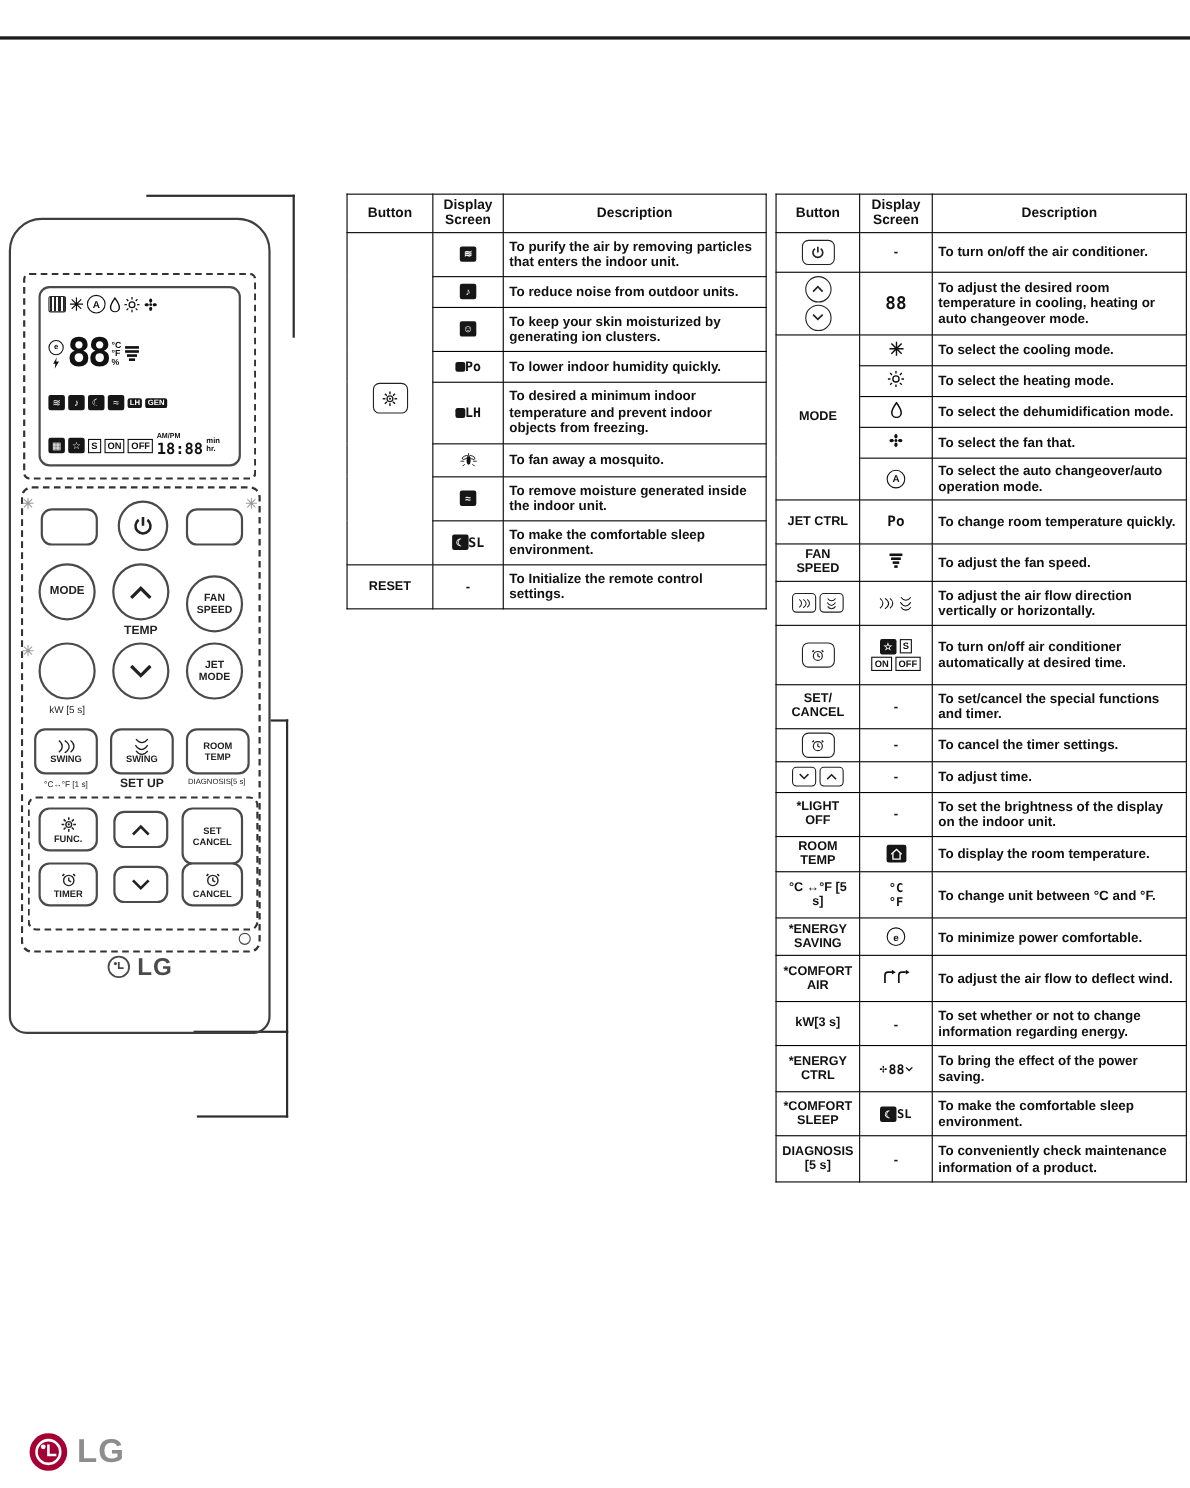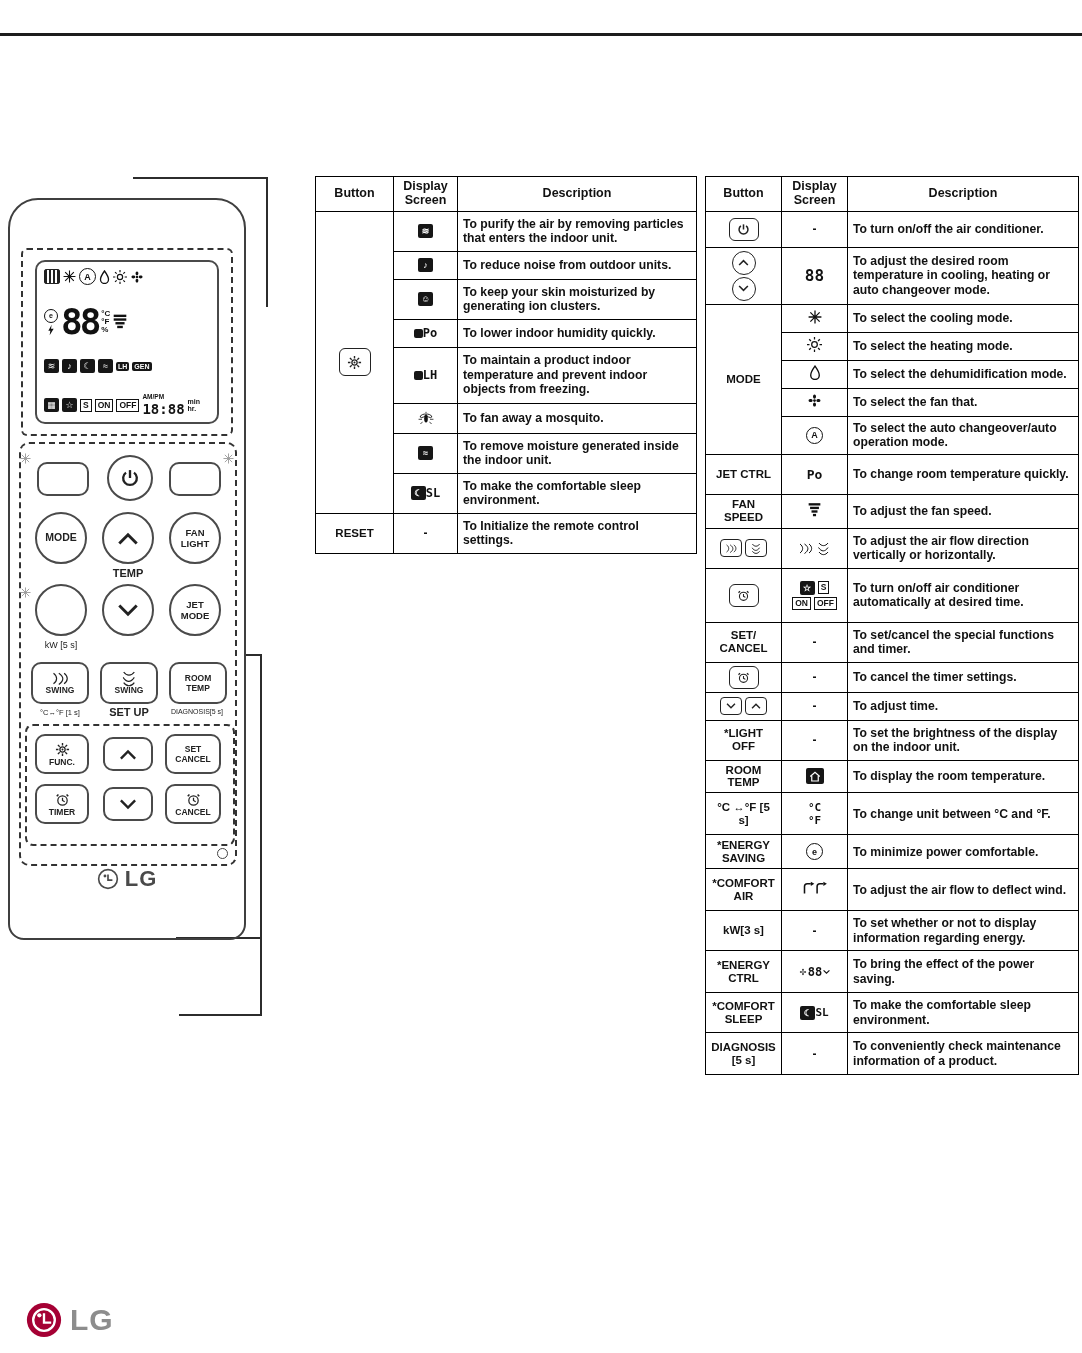--- a/index.html
+++ b/index.html
@@ -174,23 +174,23 @@
       <div class="kbtn" style="left:148px;top:18px;width:52px;height:34px;"></div>
 
       <div class="kbtn circle f10" style="left:14px;top:68px;width:52px;height:52px;">
           <span>MODE</span>
         </div>
       <div class="kbtn circle" style="left:81px;top:68px;width:52px;height:52px;">
         <svg width="22" height="13" viewBox="0 0 24 14">
             <path d="M2.5 12.5 12 3l9.5 9.5" fill="none" stroke="#222" stroke-width="3.2"></path>
           </svg>
       </div>
-      <div class="kbtn circle f9" style="left:148px;top:68px;width:52px;height:52px;">
+      <div class="kbtn circle f9" style="left:148px;top:79px;width:52px;height:52px;">
         <span>FAN</span>
-        <span>LIGHT</span>
+        <span>SPEED</span>
       </div>
       <div class="klabel" style="left:81px;top:123px;width:52px;font-size:11px;">TEMP</div>
 
       <div class="kbtn circle" style="left:14px;top:140px;width:52px;height:52px;"></div>
       <div class="kbtn circle" style="left:81px;top:140px;width:52px;height:52px;">
         <svg width="22" height="13" viewBox="0 0 24 14">
             <path d="M2.5 1.5 12 11 21.5 1.5" fill="none" stroke="#222" stroke-width="3.2"></path>
           </svg>
       </div>
       <div class="kbtn circle f9" style="left:148px;top:140px;width:52px;height:52px;">
@@ -227,21 +227,21 @@
             <circle cx="12" cy="12" r="1.6" fill="#222"></circle>
             <path d="M12 1.5v4M12 18.5v4M1.5 12h4M18.5 12h4M4.6 4.6l2.9 2.9M16.5 16.5l2.9 2.9M19.4 4.6l-2.9 2.9M7.5 16.5l-2.9 2.9" stroke="#222" stroke-width="2.2"></path>
           </svg>
         <span>FUNC.</span>
       </div>
       <div class="kbtn" style="left:82px;top:293px;width:50px;height:34px;">
         <svg width="18" height="11" viewBox="0 0 24 14">
             <path d="M2.5 12.5 12 3l9.5 9.5" fill="none" stroke="#222" stroke-width="3.2"></path>
           </svg>
       </div>
-      <div class="kbtn" style="left:144px;top:290px;width:56px;height:40px;font-size:8.5px;">
+      <div class="kbtn" style="left:144px;top:290px;width:56px;height:52px;font-size:8.5px;">
         <span>SET</span>
         <span>CANCEL</span>
       </div>
 
       <div class="kbtn f85" style="left:14px;top:340px;width:54px;height:40px;">
         <svg width="15" height="15" viewBox="0 0 24 24">
             <circle cx="12" cy="13.5" r="7.5" fill="none" stroke="#222" stroke-width="2"></circle>
             <path d="M12 9v4.5l3.5 2" fill="none" stroke="#222" stroke-width="2"></path>
             <path d="M5.5 4 2.8 6.8M18.5 4l2.7 2.8" stroke="#222" stroke-width="2.4"></path>
           </svg>
@@ -306,21 +306,21 @@
     <tr style="height:40px">
       <td class="dc"><span class="sq">☺</span></td>
       <td class="xc">To keep your skin moisturized by generating ion clusters.</td>
     </tr>
     <tr style="height:28px">
       <td class="dc"><span class="sq tiny"></span><span class="seg" style="font-size:12px;">Po</span></td>
       <td class="xc">To lower indoor humidity quickly.</td>
     </tr>
     <tr style="height:56px">
       <td class="dc"><span class="sq tiny"></span><span class="seg" style="font-size:12px;">LH</span></td>
-      <td class="xc">To maintain a product indoor temperature and prevent indoor objects from freezing.</td>
+      <td class="xc">To desired a minimum indoor temperature and prevent indoor objects from freezing.</td>
     </tr>
     <tr style="height:30px">
       <td class="dc">
         <svg width="16" height="14" viewBox="0 0 28 24">
               <ellipse cx="14" cy="15" rx="3.2" ry="6.5" fill="#111"></ellipse>
               <ellipse cx="8.5" cy="10" rx="5" ry="2.3" fill="none" stroke="#111" stroke-width="1.4" transform="rotate(-25 8.5 10)"></ellipse>
               <ellipse cx="19.5" cy="10" rx="5" ry="2.3" fill="none" stroke="#111" stroke-width="1.4" transform="rotate(25 19.5 10)"></ellipse>
               <path d="M14 8V3M7 16H1M27 16h-6M8 21l-4 3M20 21l4 3" stroke="#111" stroke-width="1.4" fill="none"></path>
             </svg>
       </td>
@@ -552,21 +552,21 @@
       <td class="dc"><svg width="28" height="14" viewBox="0 0 40 20">
               <path d="M5 18V8q0-4 4-4h5M23 18V8q0-4 4-4h5" fill="none" stroke="#111" stroke-width="2.2"></path>
               <path d="M14 1v6l5-3Z" fill="#111"></path>
               <path d="M32 1v6l5-3Z" fill="#111"></path>
             </svg></td>
       <td class="xc">To adjust the air flow to deflect wind.</td>
     </tr>
     <tr style="height:40px">
       <td class="bc">kW[3 s]</td>
       <td class="dc">-</td>
-      <td class="xc">To set whether or not to display information regarding energy.</td>
+      <td class="xc">To set whether or not to change information regarding energy.</td>
     </tr>
     <tr style="height:42px">
       <td class="bc">*ENERGY CTRL</td>
       <td class="dc">
         <span class="rowflex" style="gap:1px;">
           <svg width="8" height="8" viewBox="0 0 24 24">
                 <circle cx="12" cy="12" r="2.2" fill="#111"></circle>
                 <path d="M12 2.5c3.2 0 3.2 6.5 0 6.5s-3.2-6.5 0-6.5ZM21.5 12c0 3.2-6.5 3.2-6.5 0s6.5-3.2 6.5 0ZM12 21.5c-3.2 0-3.2-6.5 0-6.5s3.2 6.5 0 6.5ZM2.5 12c0-3.2 6.5-3.2 6.5 0s-6.5 3.2-6.5 0Z" fill="#111"></path>
               </svg>
           <span class="seg" style="font-size:12px;">88</span>

